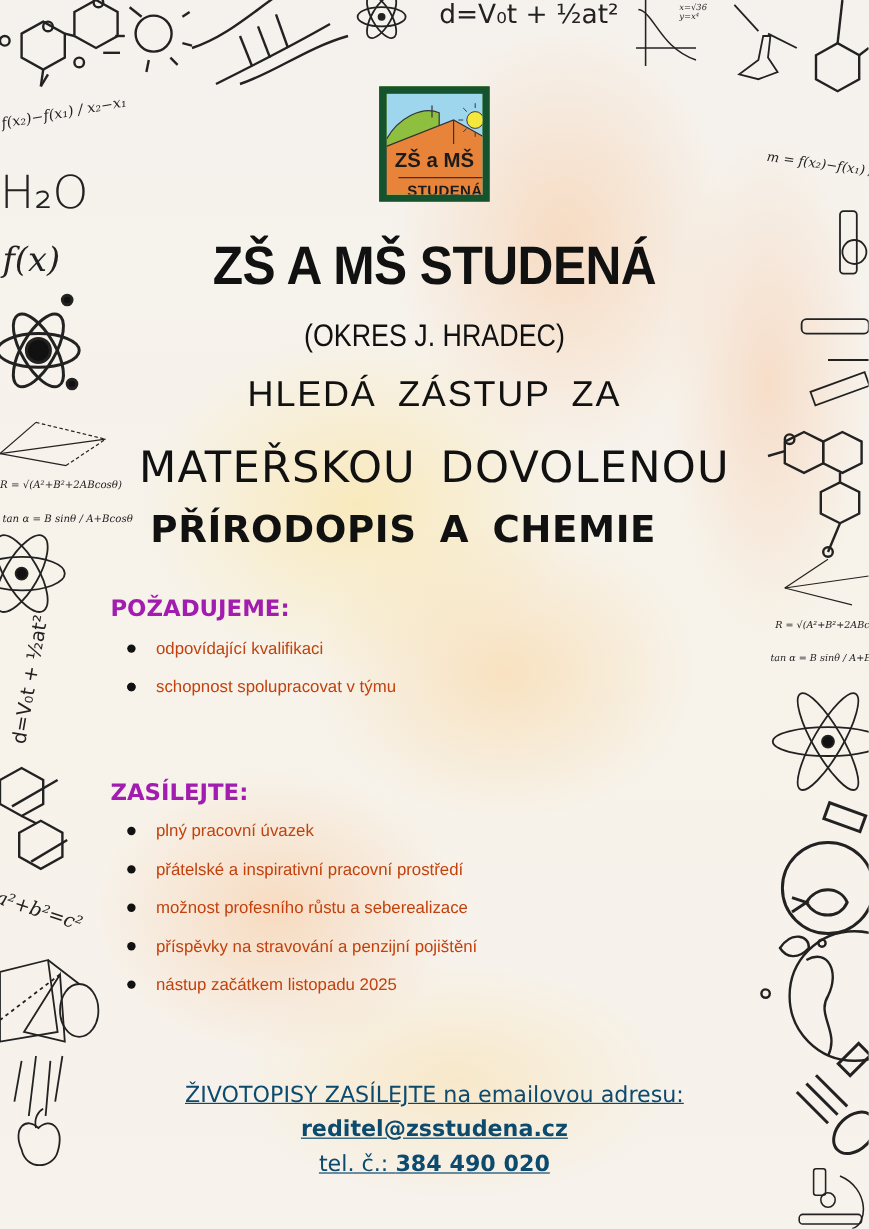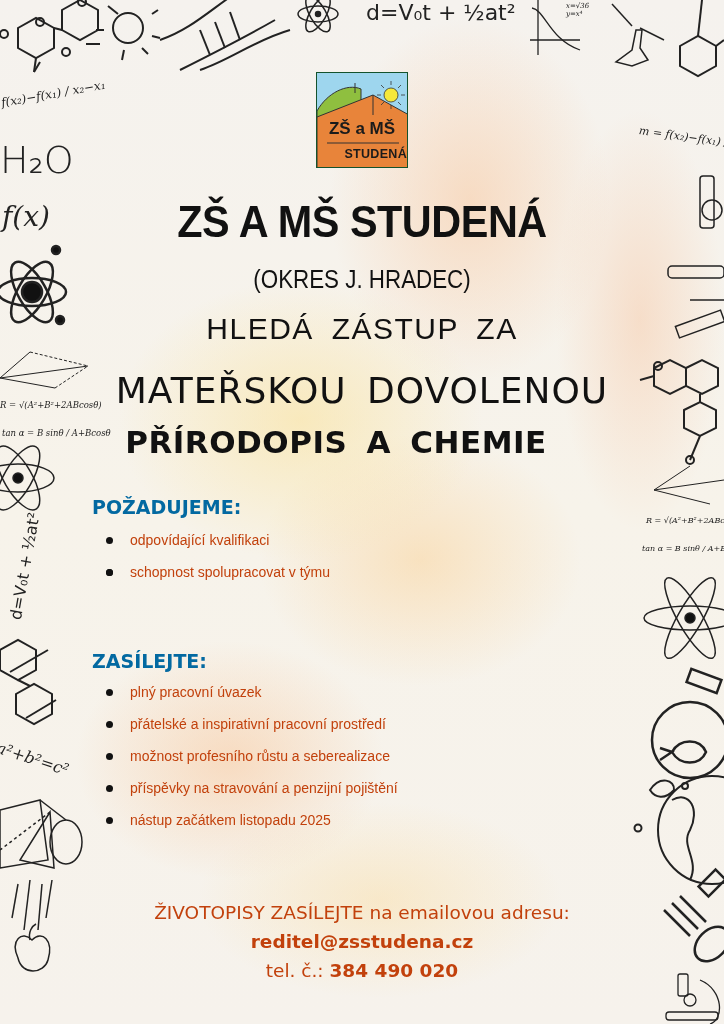--- a/index.html
+++ b/index.html
@@ -21,21 +21,21 @@
       radial-gradient(ellipse 120px 300px at 640px 320px, rgba(246,190,150,0.40), rgba(246,190,150,0) 70%),
       linear-gradient(180deg,#f5f2ee 0%,#f7f3ea 50%,#f6f2ec 100%);
   }
   .doodles { position:absolute; inset:0; pointer-events:none; }
   .doodle-text {
     position:absolute; font-family:"DejaVu Serif", serif; font-style:italic; color:#222;
   }
 
   .logo {
     position:absolute; left:316px; top:72px; width:92px; height:96px;
-    border:1px solid #14532d; background:#4d7c0f; overflow:hidden;
+    border:6px solid #14532d; background:#4d7c0f; overflow:hidden;
   }
   .logo .logo-text1 {
     position:absolute; left:0; right:0; top:46px; text-align:center;
     font-family:"Liberation Sans", sans-serif; font-weight:bold; font-size:17px; color:#1b1b1b;
   }
   .logo .logo-text2 {
     position:absolute; left:0; right:0; top:74px; text-align:right;
     font-family:"Liberation Sans", sans-serif; font-weight:bold; font-size:12.5px; color:#1b1b1b;
     letter-spacing:0.3px;
   }
@@ -58,36 +58,36 @@
   .line2 {
     position:absolute; left:0; width:724px; top:370px; text-align:center;
     font-family:"DejaVu Sans", sans-serif; font-size:36px; letter-spacing:1px; word-spacing:8px; color:#111;
   }
   .line3 {
     position:absolute; left:0; width:672px; top:424px; text-align:center;
     font-family:"DejaVu Sans", sans-serif; font-weight:bold; font-size:31px; letter-spacing:0.5px; word-spacing:8px; color:#111;
   }
 
   .section-head {
-    position:absolute; font-family:"DejaVu Sans", sans-serif; font-weight:bold; font-size:19px; color:#0369a1;
+    position:absolute; font-family:"DejaVu Sans", sans-serif; font-weight:bold; font-size:19px; color:#a21caf;
   }
   .list { position:absolute; list-style:none; }
   .list li {
     position:relative; font-family:Liberation Sans, sans-serif; font-size:14px; color:#c2410c;
     line-height:32px; padding-left:30px;
   }
   .list li .bullet {
     position:absolute; left:6px; top:13px; width:7px; height:7px; border-radius:50%; background:#111;
   }
   .list.req li { padding-left:38px; }
   .list.req li .bullet { left:14px; }
 
   .contact {
     position:absolute; left:0; width:724px; text-align:center;
-    font-family:"DejaVu Sans", sans-serif; color:#c2410c;
+    font-family:"DejaVu Sans", sans-serif; color:#0c4a6e;text-decoration:underline;
   }
   .contact.c1 { top:902px; font-size:18.5px; }
   .contact.c2 { top:931px; font-size:18.5px; font-weight:bold; }
   .contact.c3 { top:960px; font-size:18.5px; }
   .contact.c3 b { font-weight:bold; }
 </style>
 </head>
 <body>
 
 <div class="bg"></div>

